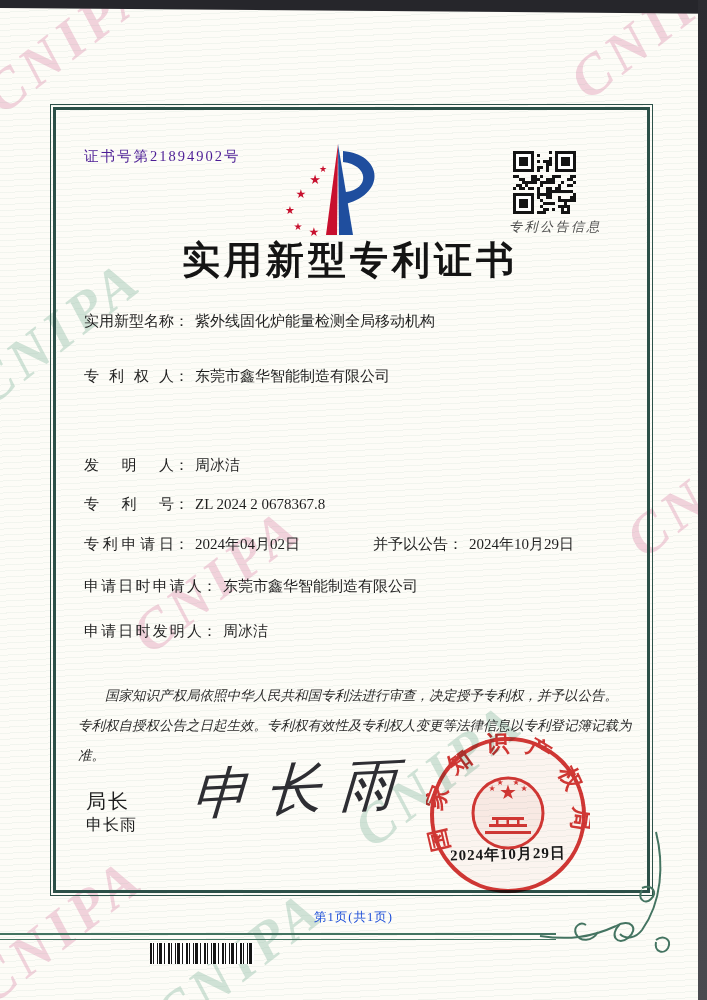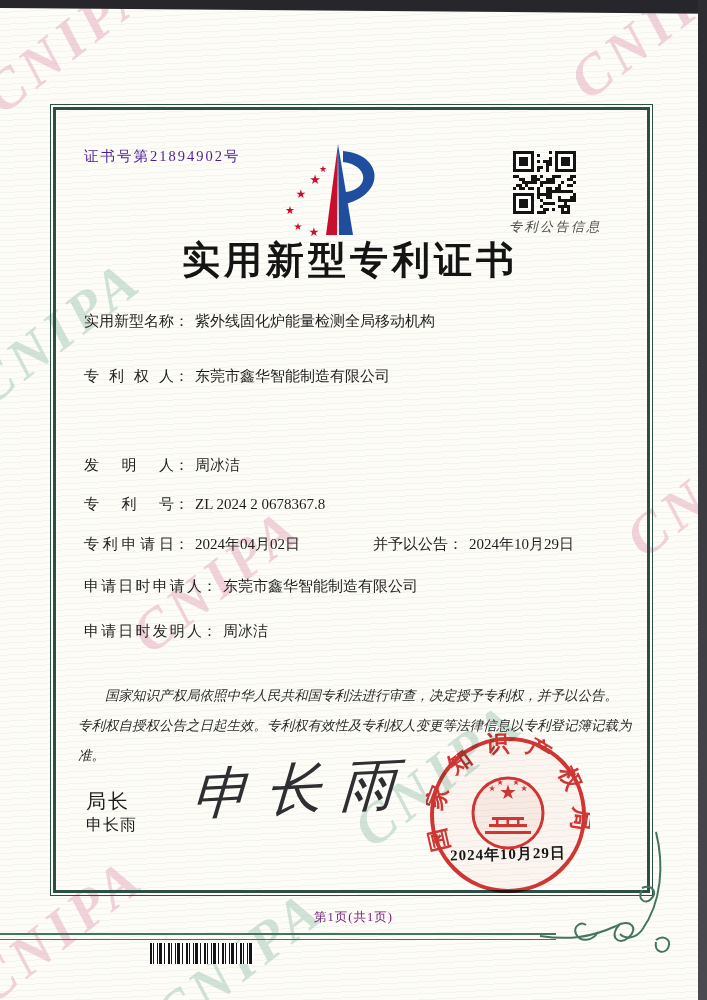--- a/index.html
+++ b/index.html
@@ -33,21 +33,21 @@
   .lbl7{display:inline-block;width:118px;text-align:justify;text-align-last:justify;vertical-align:top;font-family:Liberation Mono, monospace;}
   .colon{display:inline-block;margin-right:6px;}
   .col2{position:absolute;left:289px;top:0;white-space:nowrap;}
   .statement{left:78px;top:681px;width:562px;font-size:13.5px;font-style:italic;color:#2a2a2a;line-height:30px;}
   .statement .indent{text-indent:2em;}
   .officer-title{left:86px;top:788px;font-size:20px;letter-spacing:2px;}
   .officer-name{left:86px;top:815px;font-size:16px;letter-spacing:1px;}
   .signature{left:192px;top:752px;font-size:56px;font-style:italic;letter-spacing:18px;color:#2e2e33;transform:rotate(-3deg) skewX(-6deg);font-weight:500;z-index:6;}
   .seal{left:426px;top:733px;width:164px;height:164px;z-index:4;opacity:0.95;mix-blend-mode:multiply;}
   .seal-date{left:432px;top:845px;width:152px;text-align:center;font-size:15px;font-weight:bold;color:#161616;letter-spacing:1px;transform:rotate(-1.5deg);z-index:6;}
-  .footer{left:0;top:909px;width:707px;text-align:center;font-size:12.5px;color:#701a75;letter-spacing:1px;z-index:5;}
+  .footer{left:0;top:909px;width:707px;text-align:center;font-size:12.5px;color:#1d4ed8;letter-spacing:1px;z-index:5;}
   
   .bottom-line{position:absolute;left:0;top:933px;width:556px;height:4px;border-top:2.5px solid #447461;border-bottom:1px solid #447461;z-index:3;}
   .ornament{position:absolute;left:538px;top:828px;width:140px;height:130px;z-index:3;}
   .barcode{position:absolute;left:150px;top:943px;width:104px;height:21px;z-index:5;
     background:repeating-linear-gradient(90deg,#141414 0 2px,#fff 2px 3px,#141414 3px 4px,#fff 4px 7px,#141414 7px 8px,#fff 8px 9px,#141414 9px 12px,#fff 12px 14px,#141414 14px 15px,#fff 15px 18px);}
 </style>
 </head>
 <body>
 
 <div id="page">

